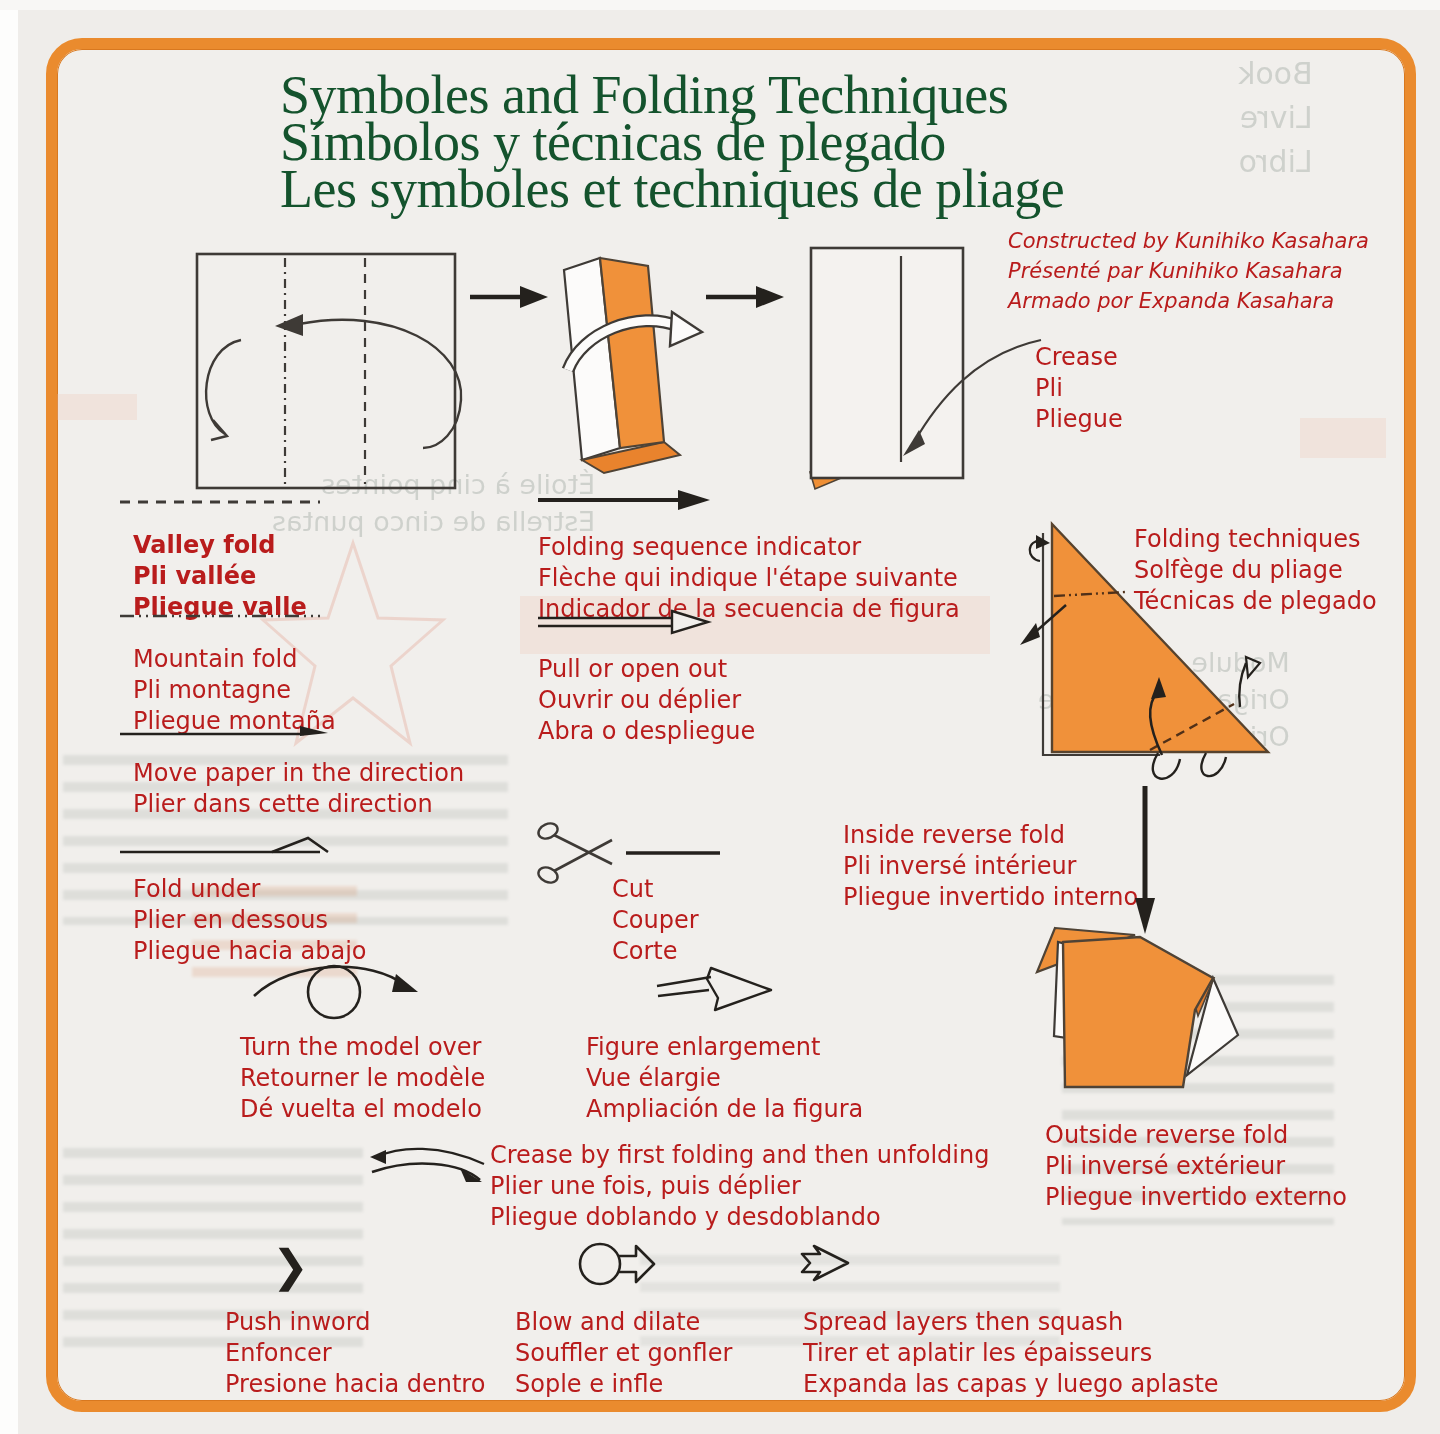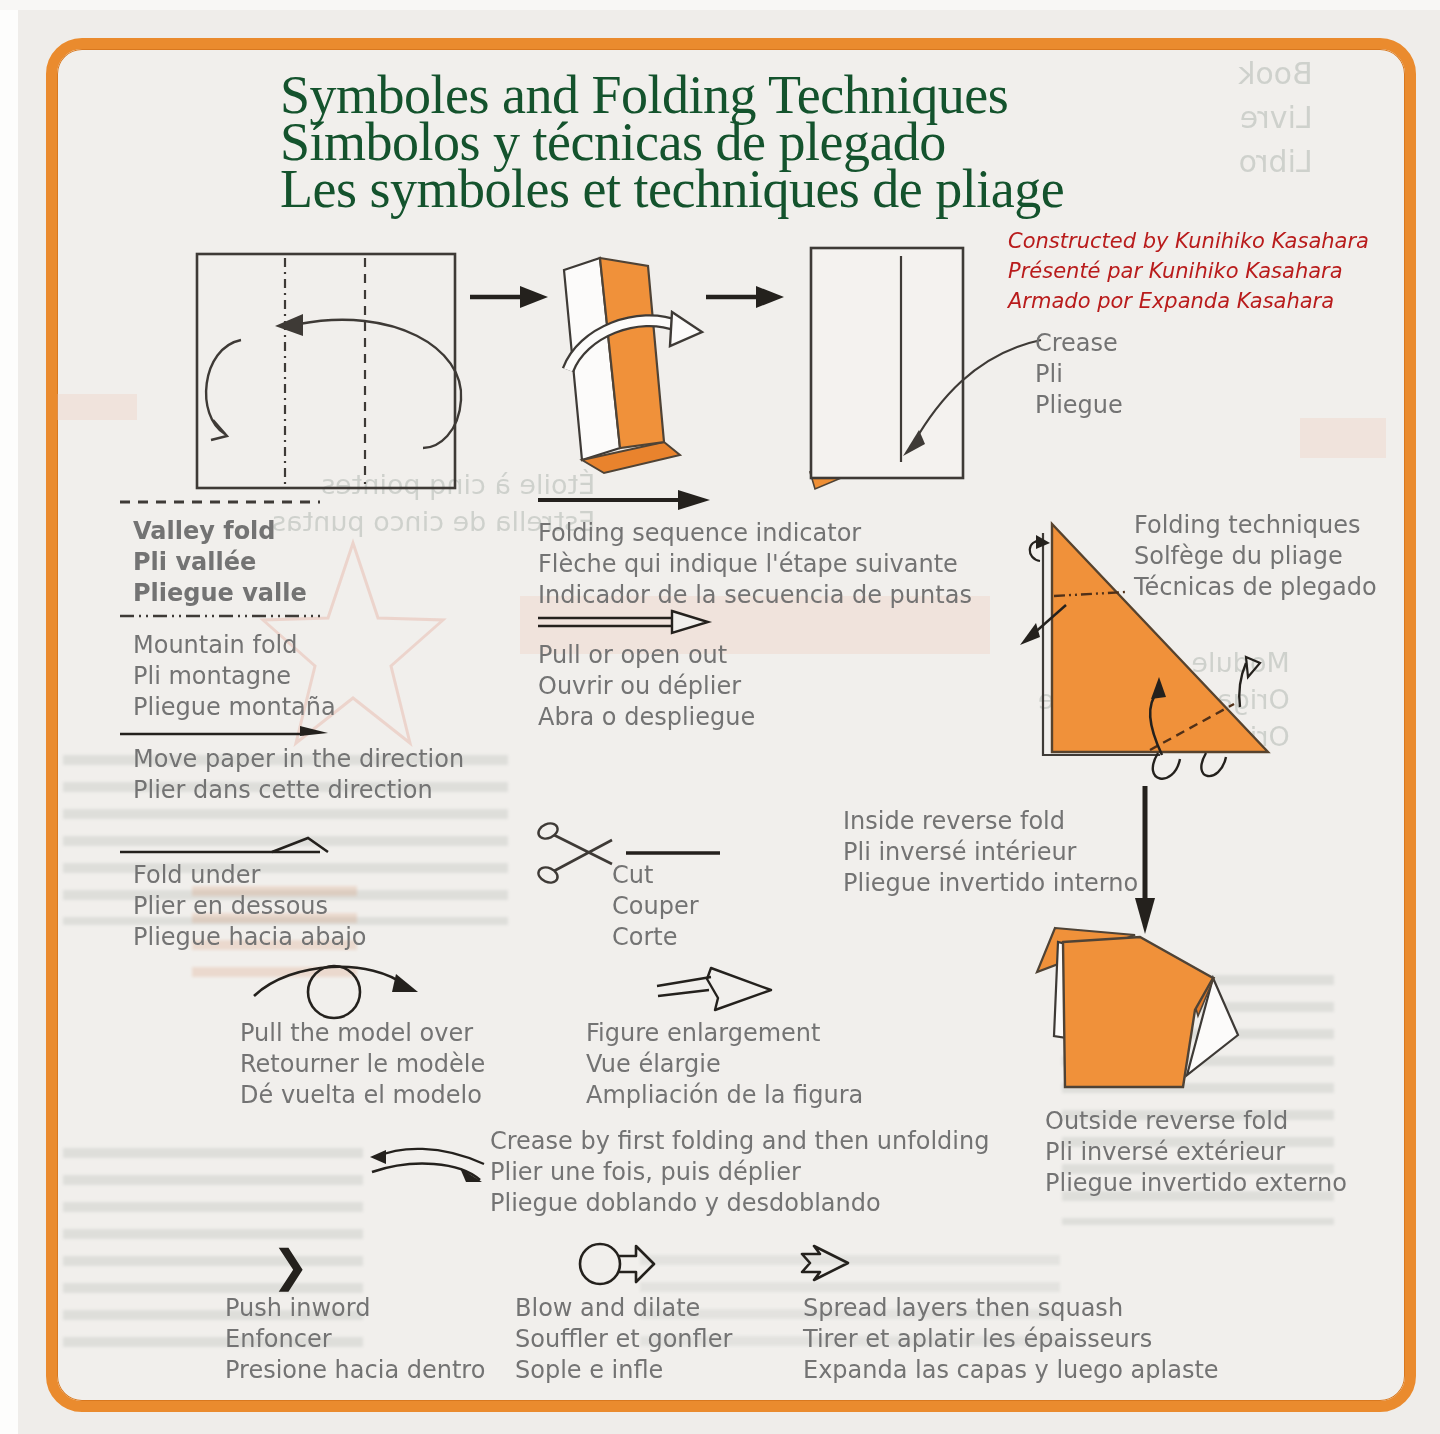--- a/index.html
+++ b/index.html
@@ -6,21 +6,21 @@
   #canvas{position:relative;width:1440px;height:1434px;background:#efedea;overflow:hidden;
           font-family:"DejaVu Sans","Liberation Sans",sans-serif;color:#35322e;}
   .edge-strip{position:absolute;left:0;top:0;width:18px;height:100%;background:#fdfdfc;}
   .edge-strip-top{position:absolute;left:0;top:0;width:100%;height:10px;background:#f8f7f5;}
   .sheet{position:absolute;left:46px;top:38px;width:1348px;height:1352px;
          border:11px solid #ea8b2e;border-radius:36px;background:#f1efec;
          box-shadow:inset 0 0 0 1px #d8781f;}
   .title{position:absolute;left:280px;top:72px;font-family:Liberation Serif, serif;
          font-size:54px;line-height:47px;color:#14532d;letter-spacing:-.5px;}
   .credits{position:absolute;left:1008px;top:226px;font-size:21px;line-height:30px;color:#b91c1c;font-style:italic;}
-  .lbl{position:absolute;font-size:24px;line-height:31px;color:#737373;}
+  .lbl{position:absolute;font-size:24px;line-height:31px;color:#b91c1c;margin-top:14px;}
   .lbl div{white-space:nowrap;}
   .icon{position:absolute;}
   .chev{position:absolute;font-family:"DejaVu Sans",sans-serif;font-weight:900;font-size:44px;color:#24211d;}
   
   .ghost-text{position:absolute;transform:scaleX(-1);color:#98a19b;opacity:.38;
               filter:blur(.6px);font-size:27px;line-height:37px;white-space:nowrap;}
   .ghost-book{font-size:30px;line-height:44px;}
   .ghost-par{position:absolute;opacity:.14;filter:blur(1.5px);
              background:repeating-linear-gradient(180deg,#6f7d74 0 10px,transparent 10px 27px);}
   .ghost-par.orange{background:repeating-linear-gradient(180deg,#d4875a 0 10px,transparent 10px 27px);opacity:.2;}
@@ -154,33 +154,33 @@
     <div>Plier en dessous</div>
     <div>Pliegue hacia abajo</div>
   </div>
 
   <svg class="icon" style="left:250px;top:954px;" width="180" height="66" viewBox="0 0 180 66">
     <path d="M4 42 C42 6 122 4 156 32" fill="none" stroke="#24211d" stroke-width="2.6"></path>
     <polygon points="146,20 168,38 142,38" fill="#24211d"></polygon>
     <circle cx="84" cy="38" r="26" fill="none" stroke="#24211d" stroke-width="2.6"></circle>
   </svg>
   <div class="lbl" style="left:240px;top:1018px;">
-    <div>Pull the model over</div>
+    <div>Turn the model over</div>
     <div>Retourner le modèle</div>
     <div>Dé vuelta el modelo</div>
   </div>
 
   <svg class="icon" style="left:538px;top:488px;" width="175" height="24" viewBox="0 0 175 24">
     <line x1="0" y1="12" x2="142" y2="12" stroke="#24211d" stroke-width="4.2"></line>
     <polygon points="140,2 172,12 140,22" fill="#24211d"></polygon>
   </svg>
   <div class="lbl" style="left:538px;top:518px;">
     <div>Folding sequence indicator</div>
     <div>Flèche qui indique l'étape suivante</div>
-    <div>Indicador de la secuencia de puntas</div>
+    <div>Indicador de la secuencia de figura</div>
   </div>
 
   <svg class="icon" style="left:538px;top:608px;" width="175" height="28" viewBox="0 0 175 28">
     <line x1="0" y1="10" x2="138" y2="10" stroke="#24211d" stroke-width="2.4"></line>
     <line x1="0" y1="18" x2="138" y2="18" stroke="#24211d" stroke-width="2.4"></line>
     <polygon points="134,3 170,14 134,25" fill="#f1efec" stroke="#24211d" stroke-width="2.4"></polygon>
   </svg>
   <div class="lbl" style="left:538px;top:640px;">
     <div>Pull or open out</div>
     <div>Ouvrir ou déplier</div>

